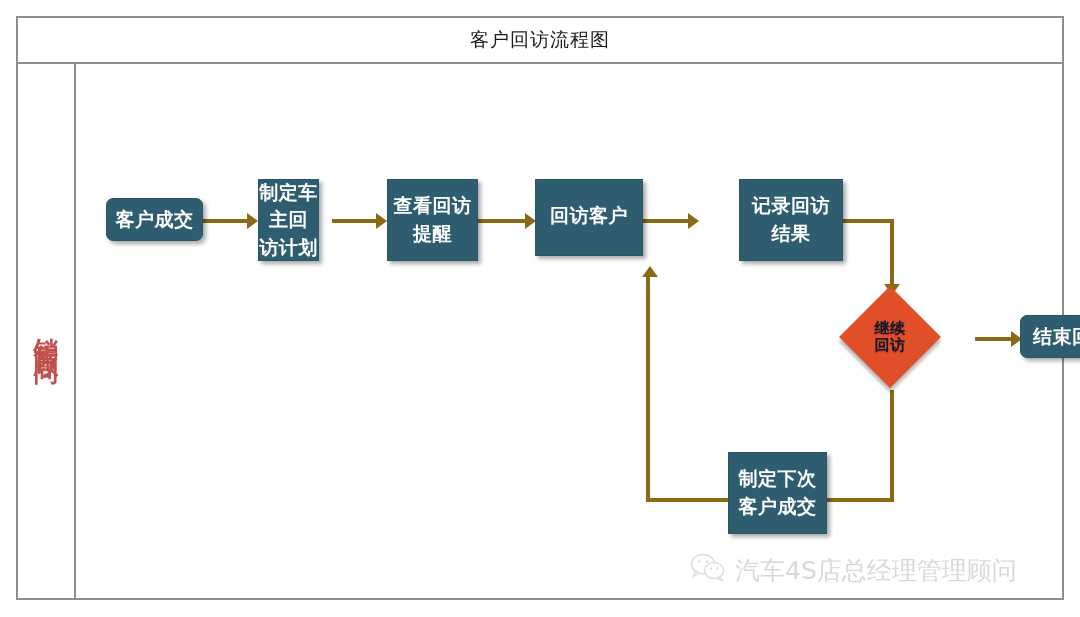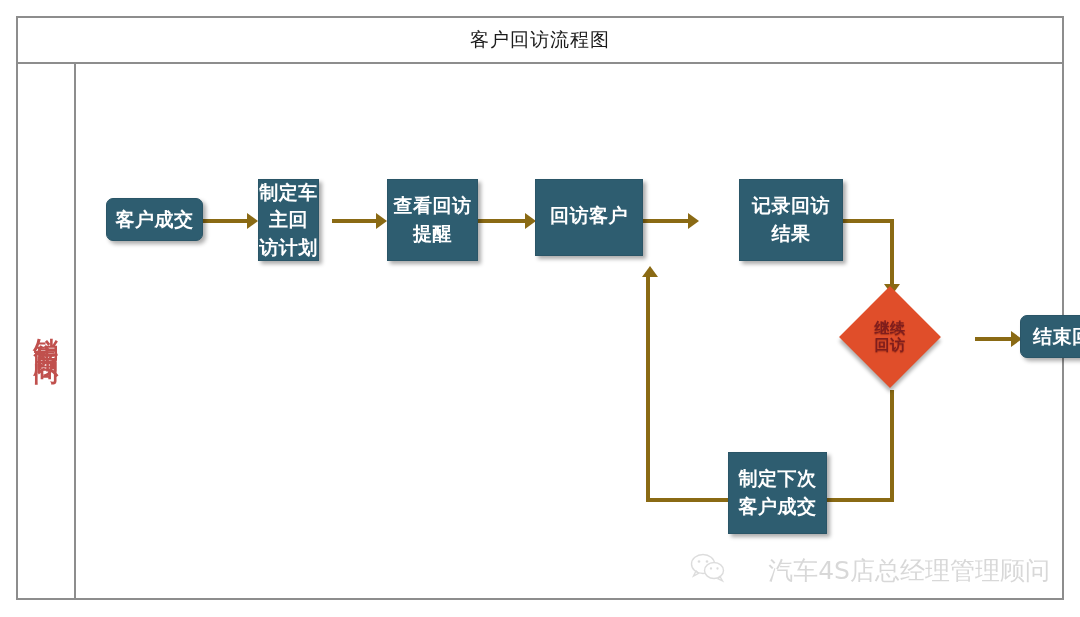--- a/index.html
+++ b/index.html
@@ -118,21 +118,21 @@
     left: 0; top: 0;
     width: 100%;
     height: 100%;
     background: #e04e2a;
     transform: rotate(45deg);
     box-shadow: 3px 3px 4px rgba(0,0,0,0.3);
   }
   .diamond-text {
     position: relative;
     z-index: 2;
-    color: #7f1d1d;
+    color: #0f172a;
     font-weight: bold;
     line-height: 1.12;
     font-size: 15px;
     text-shadow: 0 1px 1px rgba(120,30,10,0.5);
   }
 
   
   .conn {
     position: absolute;
     background: #8a6a14;
@@ -172,21 +172,20 @@
     position: absolute;
     left: 690px;
     top: 548px;
     width: 360px;
     height: 44px;
     display: flex;
     align-items: center;
     gap: 9px;
     opacity: 0.38;
     z-index: 5;
-    justify-content: space-between;
   }
   .wm-text {
     font-size: 25px;
     color: #9a9a9a;
     font-family: "DejaVu Sans", "Liberation Sans", sans-serif;
     white-space: nowrap;
   }
   .wm-icon { flex: none; }
 </style>
 </head>

